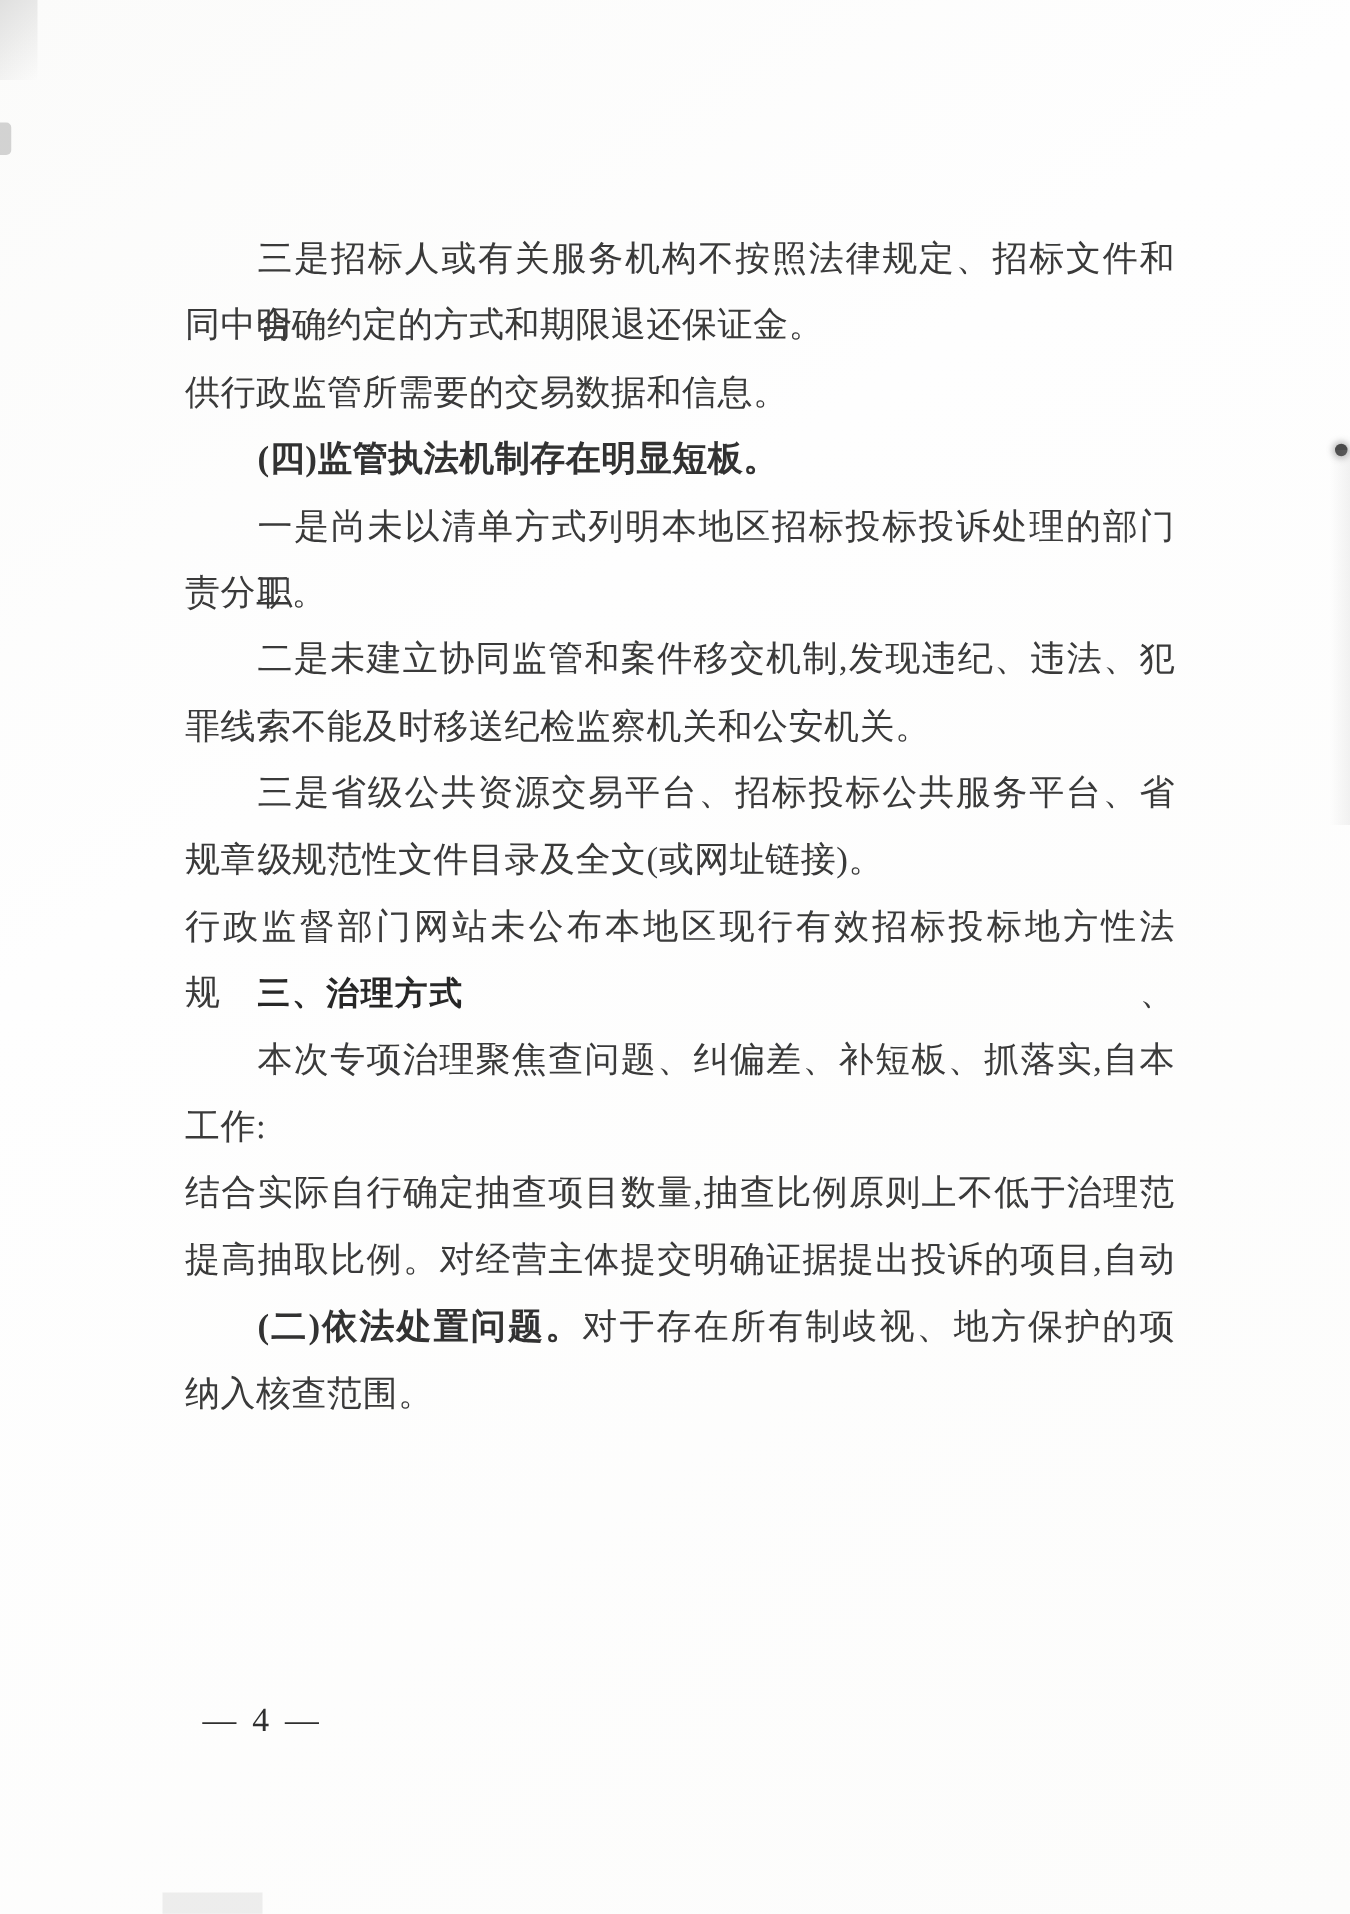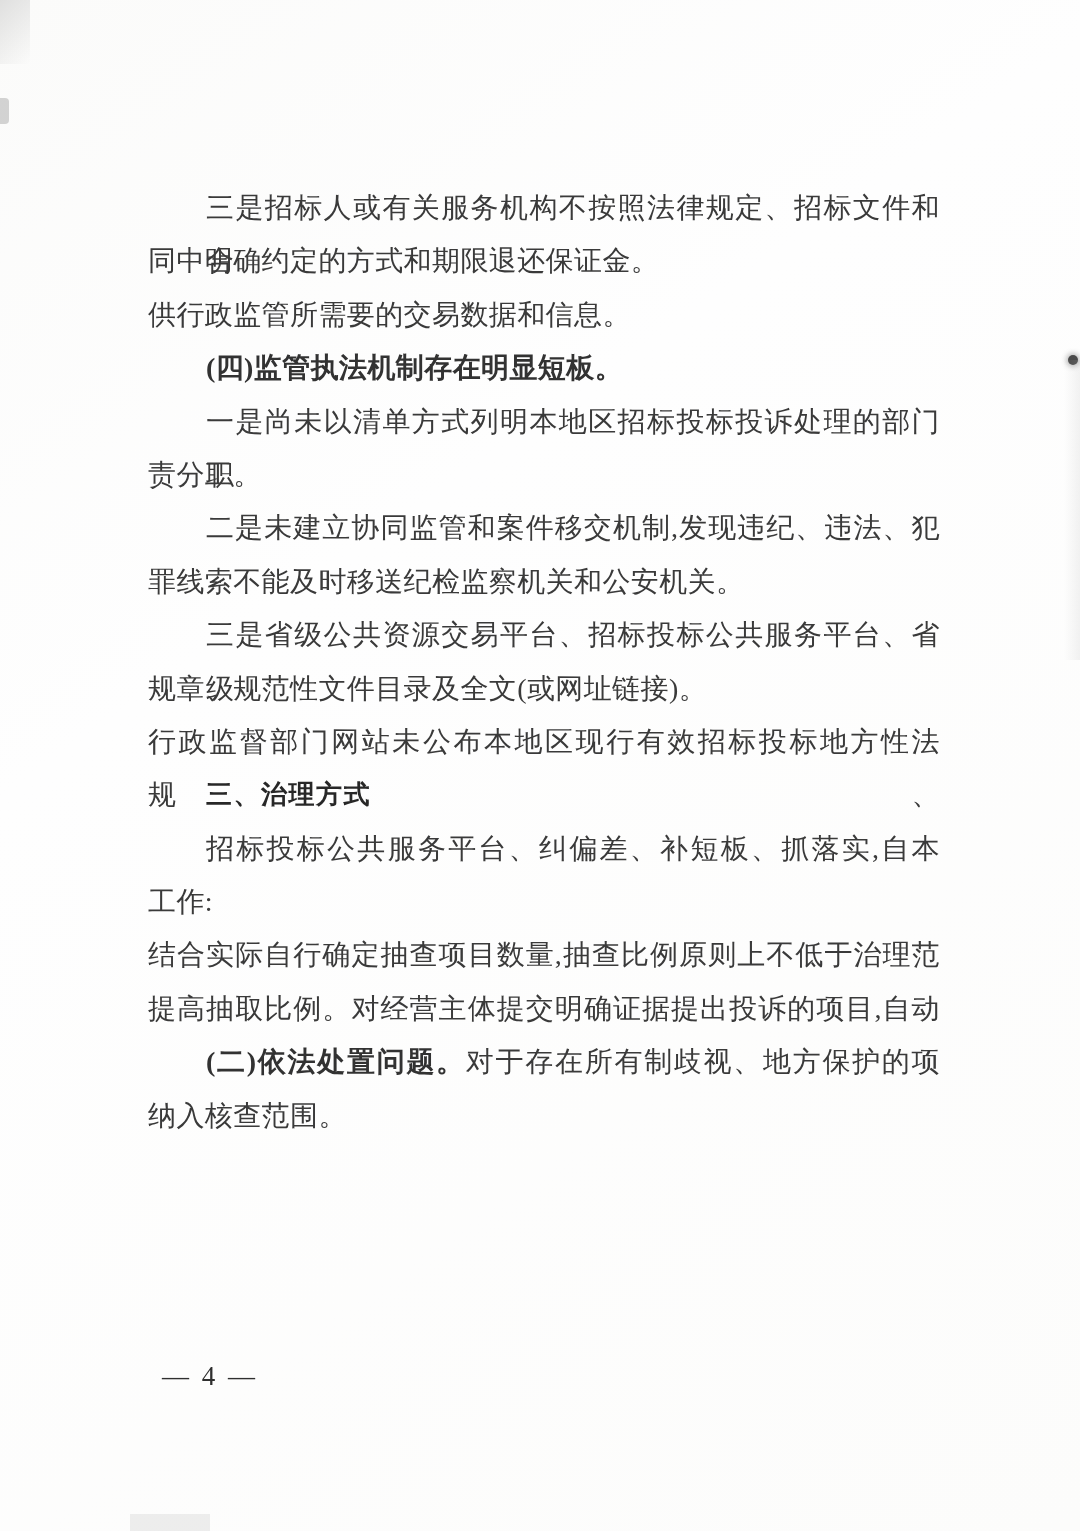--- a/index.html
+++ b/index.html
@@ -88,21 +88,21 @@
     <div class="line"><span class="pfx"></span><span>供行政监管所需要的交易数据和信息。</span></div>
     <div class="line indent"><span class="pfx">(四)监管执法机制存在明显短板。</span><span></span></div>
     <div class="line indent justify"><span class="pfx"></span><span>一是尚未以清单方式列明本地区招标投标投诉处理的部门职</span></div>
     <div class="line"><span class="pfx"></span><span>责分工。</span></div>
     <div class="line indent justify"><span class="pfx"></span><span>二是未建立协同监管和案件移交机制,发现违纪、违法、犯</span></div>
     <div class="line"><span class="pfx"></span><span>罪线索不能及时移送纪检监察机关和公安机关。</span></div>
     <div class="line indent justify"><span class="pfx"></span><span>三是省级公共资源交易平台、招标投标公共服务平台、省级</span></div>
     <div class="line"><span class="pfx"></span><span>规章、规范性文件目录及全文(或网址链接)。</span></div>
     <div class="line justify"><span class="pfx"></span><span>行政监督部门网站未公布本地区现行有效招标投标地方性法规、</span></div>
     <div class="line indent heading"><span class="pfx"></span><span>三、治理方式</span></div>
-    <div class="line indent justify"><span class="pfx"></span><span>招标投标公共服务平台、纠偏差、补短板、抓落实,自本</span></div>
+    <div class="line indent justify"><span class="pfx"></span><span>本次专项治理聚焦查问题、纠偏差、补短板、抓落实,自本</span></div>
     <div class="line"><span class="pfx"></span><span>工作:</span></div>
     <div class="line justify"><span class="pfx"></span><span>结合实际自行确定抽查项目数量,抽查比例原则上不低于治理范</span></div>
     <div class="line justify"><span class="pfx"></span><span>提高抽取比例。对经营主体提交明确证据提出投诉的项目,自动</span></div>
     <div class="line indent justify"><span class="pfx">(二)依法处置问题。</span><span>对于存在所有制歧视、地方保护的项</span></div>
     <div class="line"><span class="pfx"></span><span>纳入核查范围。</span></div>
   </div>
 
   <div class="footer">— 4 —</div>
 
 </div>

